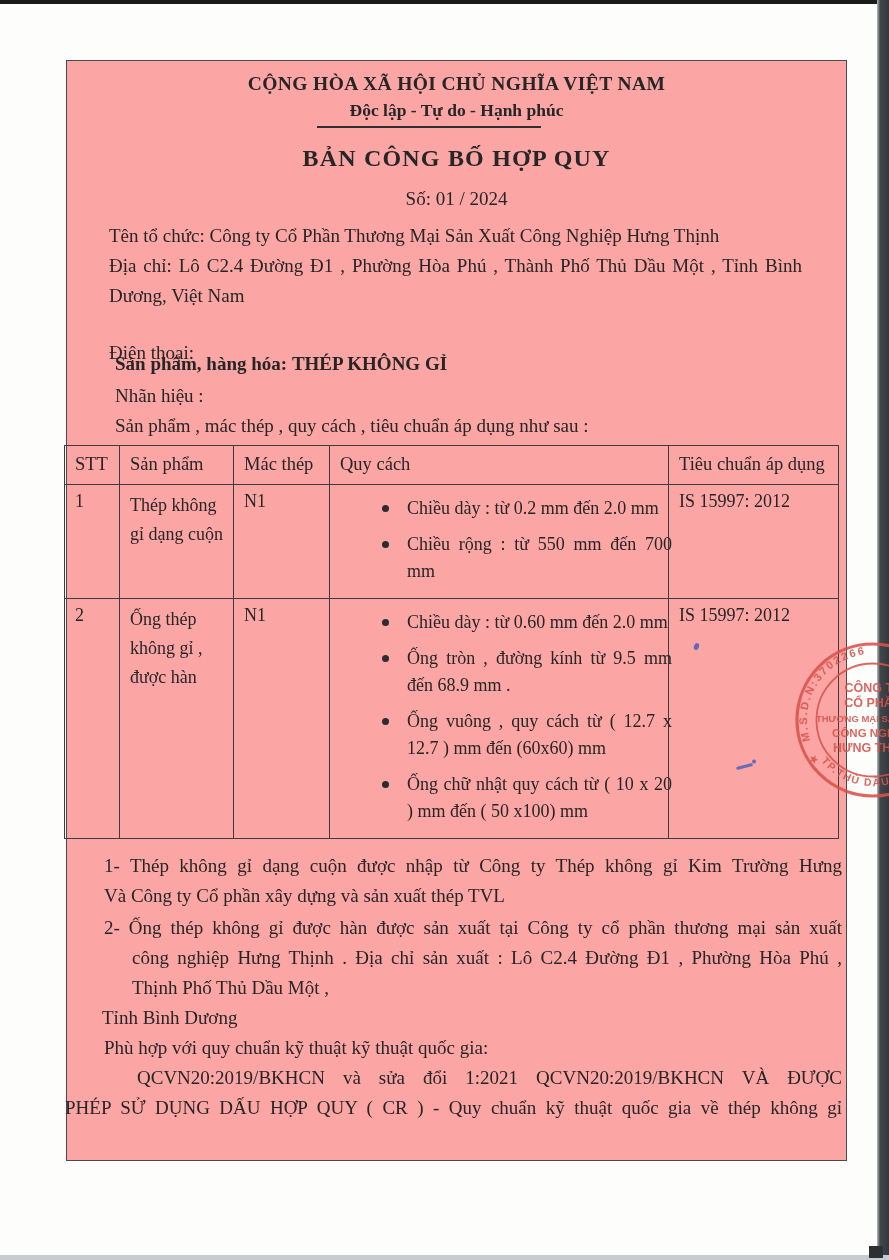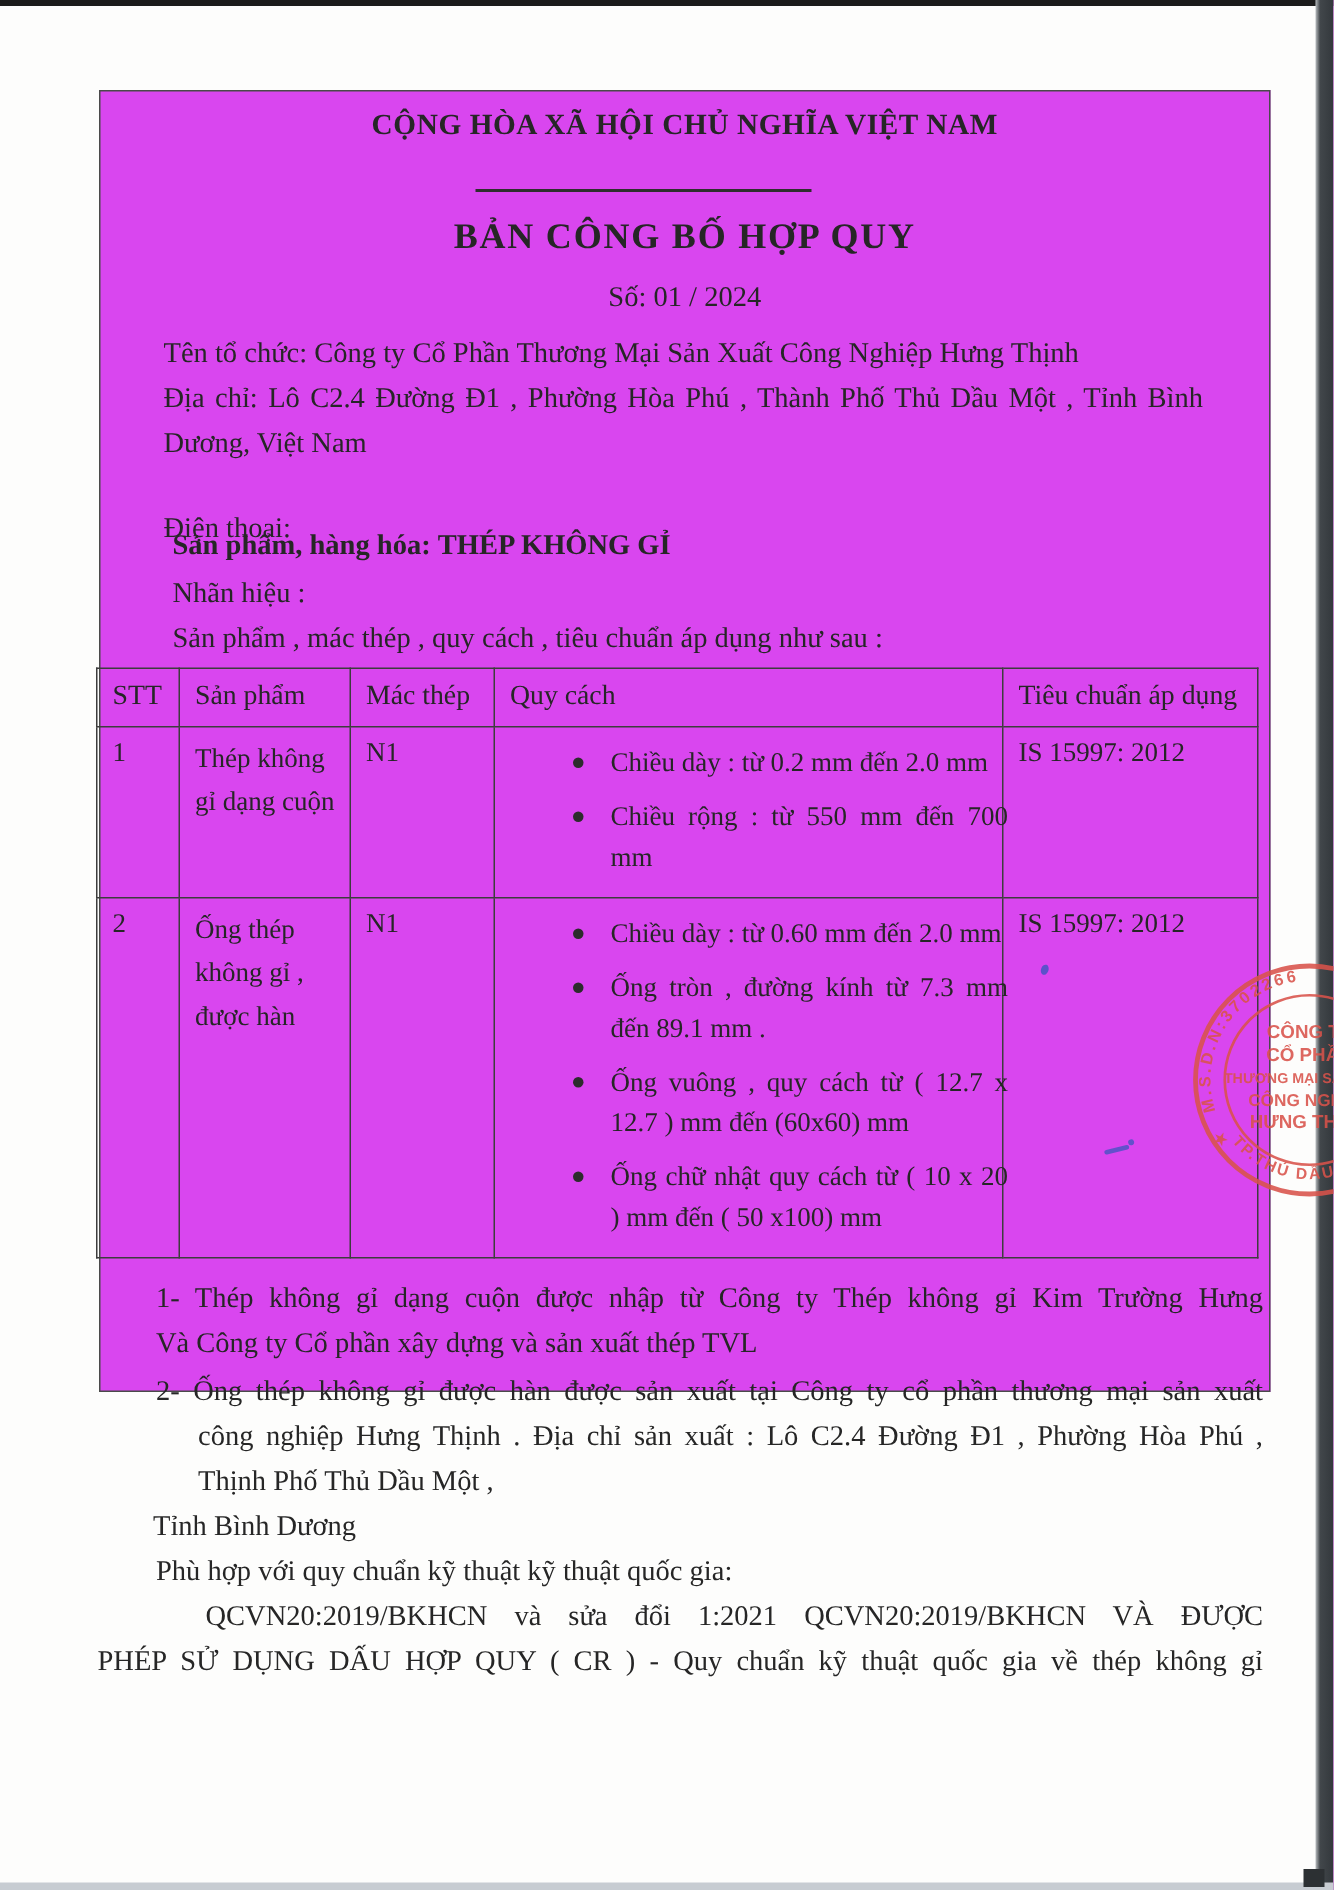--- a/index.html
+++ b/index.html
@@ -11,22 +11,22 @@
   }
   
   .scan-top{position:absolute;left:0;top:0;width:889px;height:4px;background:#1b1b1b;}
   .scan-right{position:absolute;right:0;top:0;width:12px;height:1260px;
     background:linear-gradient(to right,#b8bcbf 0,#42474b 3px,#33383c 100%);}
   .scan-bottom{position:absolute;left:0;bottom:0;width:889px;height:5px;background:#c7ccd2;}
   .scan-corner{position:absolute;right:6px;bottom:2px;width:14px;height:12px;background:#2c3033;}
 
   
   .frame{
-    position:absolute;left:66px;top:60px;width:781px;height:868px;
-    border:1.6px solid #4a4a4a;background:#d946ef;box-sizing:border-box;
+    position:absolute;left:66px;top:60px;width:781px;height:1101px;
+    border:1.6px solid #4a4a4a;background:#fca5a5;box-sizing:border-box;
   }
   .abs{position:absolute;left:0;right:0;}
   .center{text-align:center;}
   .h1{top:12px;font-weight:bold;font-size:19.5px;letter-spacing:.4px;}
   .h2{top:39px;font-weight:bold;font-size:17.5px;}
   .motto-line{position:absolute;top:65px;left:250px;width:224px;height:0;border-bottom:2.2px solid #2e2e2e;}
   .title{top:84px;font-weight:bold;font-size:24px;letter-spacing:1.2px;}
   .doc-no{top:127px;font-size:19px;}
 
   .bodytxt{font-size:19px;line-height:30px;}
@@ -80,20 +80,21 @@
 <body>
 
 <div class="scan-top"></div>
 <div class="scan-right"></div>
 <div class="scan-bottom"></div>
 <div class="scan-corner"></div>
 
 <div class="frame">
 
   <div class="abs center h1">CỘNG HÒA XÃ HỘI CHỦ NGHĨA VIỆT NAM</div>
+  <div class="abs center h2">Độc lập - Tự do - Hạnh phúc</div>
   <div class="motto-line"></div>
 
   <div class="abs center title">BẢN CÔNG BỐ HỢP QUY</div>
   <div class="abs center doc-no">Số: 01 / 2024</div>
 
   <div class="abs bodytxt org">
     <div>Tên tổ chức: Công ty Cổ Phần Thương Mại Sản Xuất Công Nghiệp Hưng Thịnh</div>
     <div>Địa chỉ: Lô C2.4 Đường Đ1 , Phường Hòa Phú , Thành Phố Thủ Dầu Một , Tỉnh Bình Dương, Việt Nam</div>
   </div>
   <div class="abs bodytxt phone">Điện thoại:</div>
@@ -132,21 +133,21 @@
       </td>
       <td class="std-cell">IS 15997: 2012</td>
     </tr>
     <tr style="height:234px">
       <td class="c num-cell">2</td>
       <td class="prod-cell">Ống thép không gỉ , được hàn</td>
       <td class="c grade-cell">N1</td>
       <td>
         <ul class="specs">
           <li>Chiều dày : từ 0.60 mm đến 2.0 mm</li>
-          <li>Ống tròn , đường kính từ 7.3 mm đến 89.1 mm .</li>
+          <li>Ống tròn , đường kính từ 9.5 mm đến 68.9 mm .</li>
           <li>Ống vuông , quy cách từ ( 12.7 x 12.7 ) mm đến (60x60) mm</li>
           <li>Ống chữ nhật quy cách từ ( 10 x 20 ) mm đến ( 50 x100) mm</li>
         </ul>
       </td>
       <td class="std-cell">IS 15997: 2012</td>
     </tr>
   </tbody>
     </table>
 
   <div class="notes">

